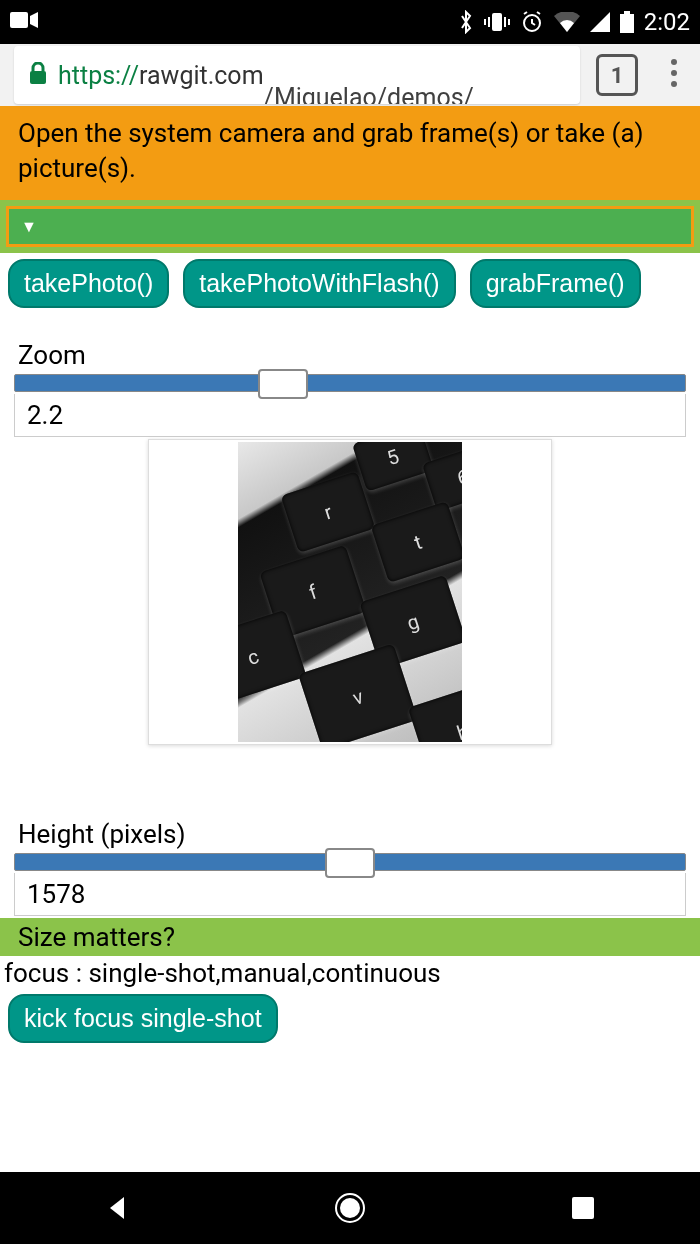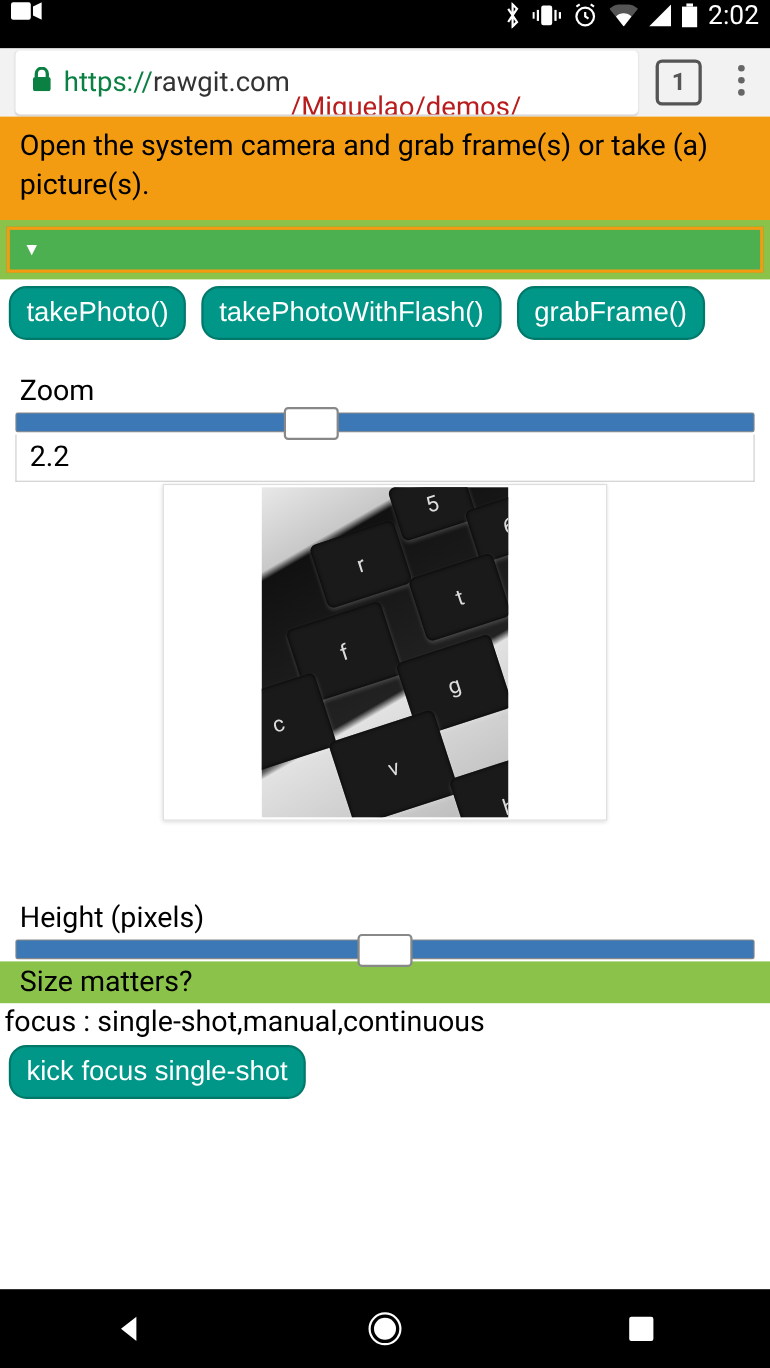--- a/index.html
+++ b/index.html
@@ -1,19 +1,19 @@
 <!DOCTYPE html>
 <html><head>
 <meta charset="utf-8">
 <style>
   * { box-sizing: border-box; margin: 0; padding: 0; }
   html, body { width: 700px; height: 1244px; font-family: Roboto, Arial, sans-serif; background: #fff; overflow: hidden; }
 
   
-  .status-bar { background: #000; color: #fff; height: 44px; display: flex; align-items: flex-start; padding: 0 10px; font-size: 22px; }
+  .status-bar { background: #000; color: #fff; height: 44px; display: flex; align-items: center; padding: 0 10px; font-size: 22px; }
   .status-left { flex: 0 0 auto; }
   .status-right { margin-left: auto; display: flex; align-items: center; gap: 10px; }
   .status-right span { display: inline-flex; align-items: center; }
 
   
   .chrome-bar { background: #f2f2f2; height: 62px; display: flex; align-items: center; padding: 10px 6px 10px 14px; gap: 6px; }
   .url-box { background: #fff; border-radius: 4px; flex: 1; height: 58px; display: flex; align-items: center; padding: 0 14px; font-size: 25px; color: #555; box-shadow: 0 1px 2px rgba(0,0,0,0.15); overflow: hidden; white-space: nowrap; }
   .lock { color: #0b8043; font-size: 22px; margin-right: 10px; }
   .url-scheme { color: #0b8043; }
   .tabs-box { width: 42px; height: 42px; border: 3px solid #555; border-radius: 6px; display: flex; align-items: center; justify-content: center; font-weight: bold; color: #555; margin: 0 10px; font-size: 22px; }
@@ -106,21 +106,21 @@
 <div class="chrome-bar">
   <div class="url-box">
     <span class="lock">
       <svg width="20" height="22" viewBox="0 0 20 22">
           <rect x="2" y="9" width="16" height="13" rx="2" fill="#0b8043"></rect>
           <path d="M5 9 V6 a5 5 0 0 1 10 0 V9" fill="none" stroke="#0b8043" stroke-width="3"></path>
         </svg>
     </span>
     <span class="url-scheme">https://</span>
       <span style="color:#333;">rawgit.com</span>
-      <span style="color:#b91c1c;margin-top:44px;">/Miguelao/demos/</span>
+      <span style="color:#404040;margin-top:44px;">/Miguelao/demos/</span>
   </div>
   <div class="tabs-box">
     <span>1</span>
   </div>
   <div class="kebab">
     <svg width="8" height="30" viewBox="0 0 8 30" fill="#666">
         <circle cx="4" cy="4" r="3"></circle>
         <circle cx="4" cy="15" r="3"></circle>
         <circle cx="4" cy="26" r="3"></circle>
       </svg>
@@ -171,20 +171,21 @@
 
 <div class="section" style="margin-top:48px;">
   <div class="section-label">Height (pixels)</div>
 </div>
 <div style="padding:0 14px;">
   <div class="slider-wrap">
     <div class="slider-track">
         <div class="slider-thumb" id="height-thumb" style="left: 50%;"></div>
       </div>
   </div>
+  <div class="value-box">1578</div>
 </div>
 
 <div class="size-matters">
   <span>Size matters?</span>
 </div>
 
 <div class="focus-line">focus : single-shot,manual,continuous</div>
 
 <div class="btn-row" style="padding:4px 8px;">
   <button class="btn">kick focus single-shot</button>

